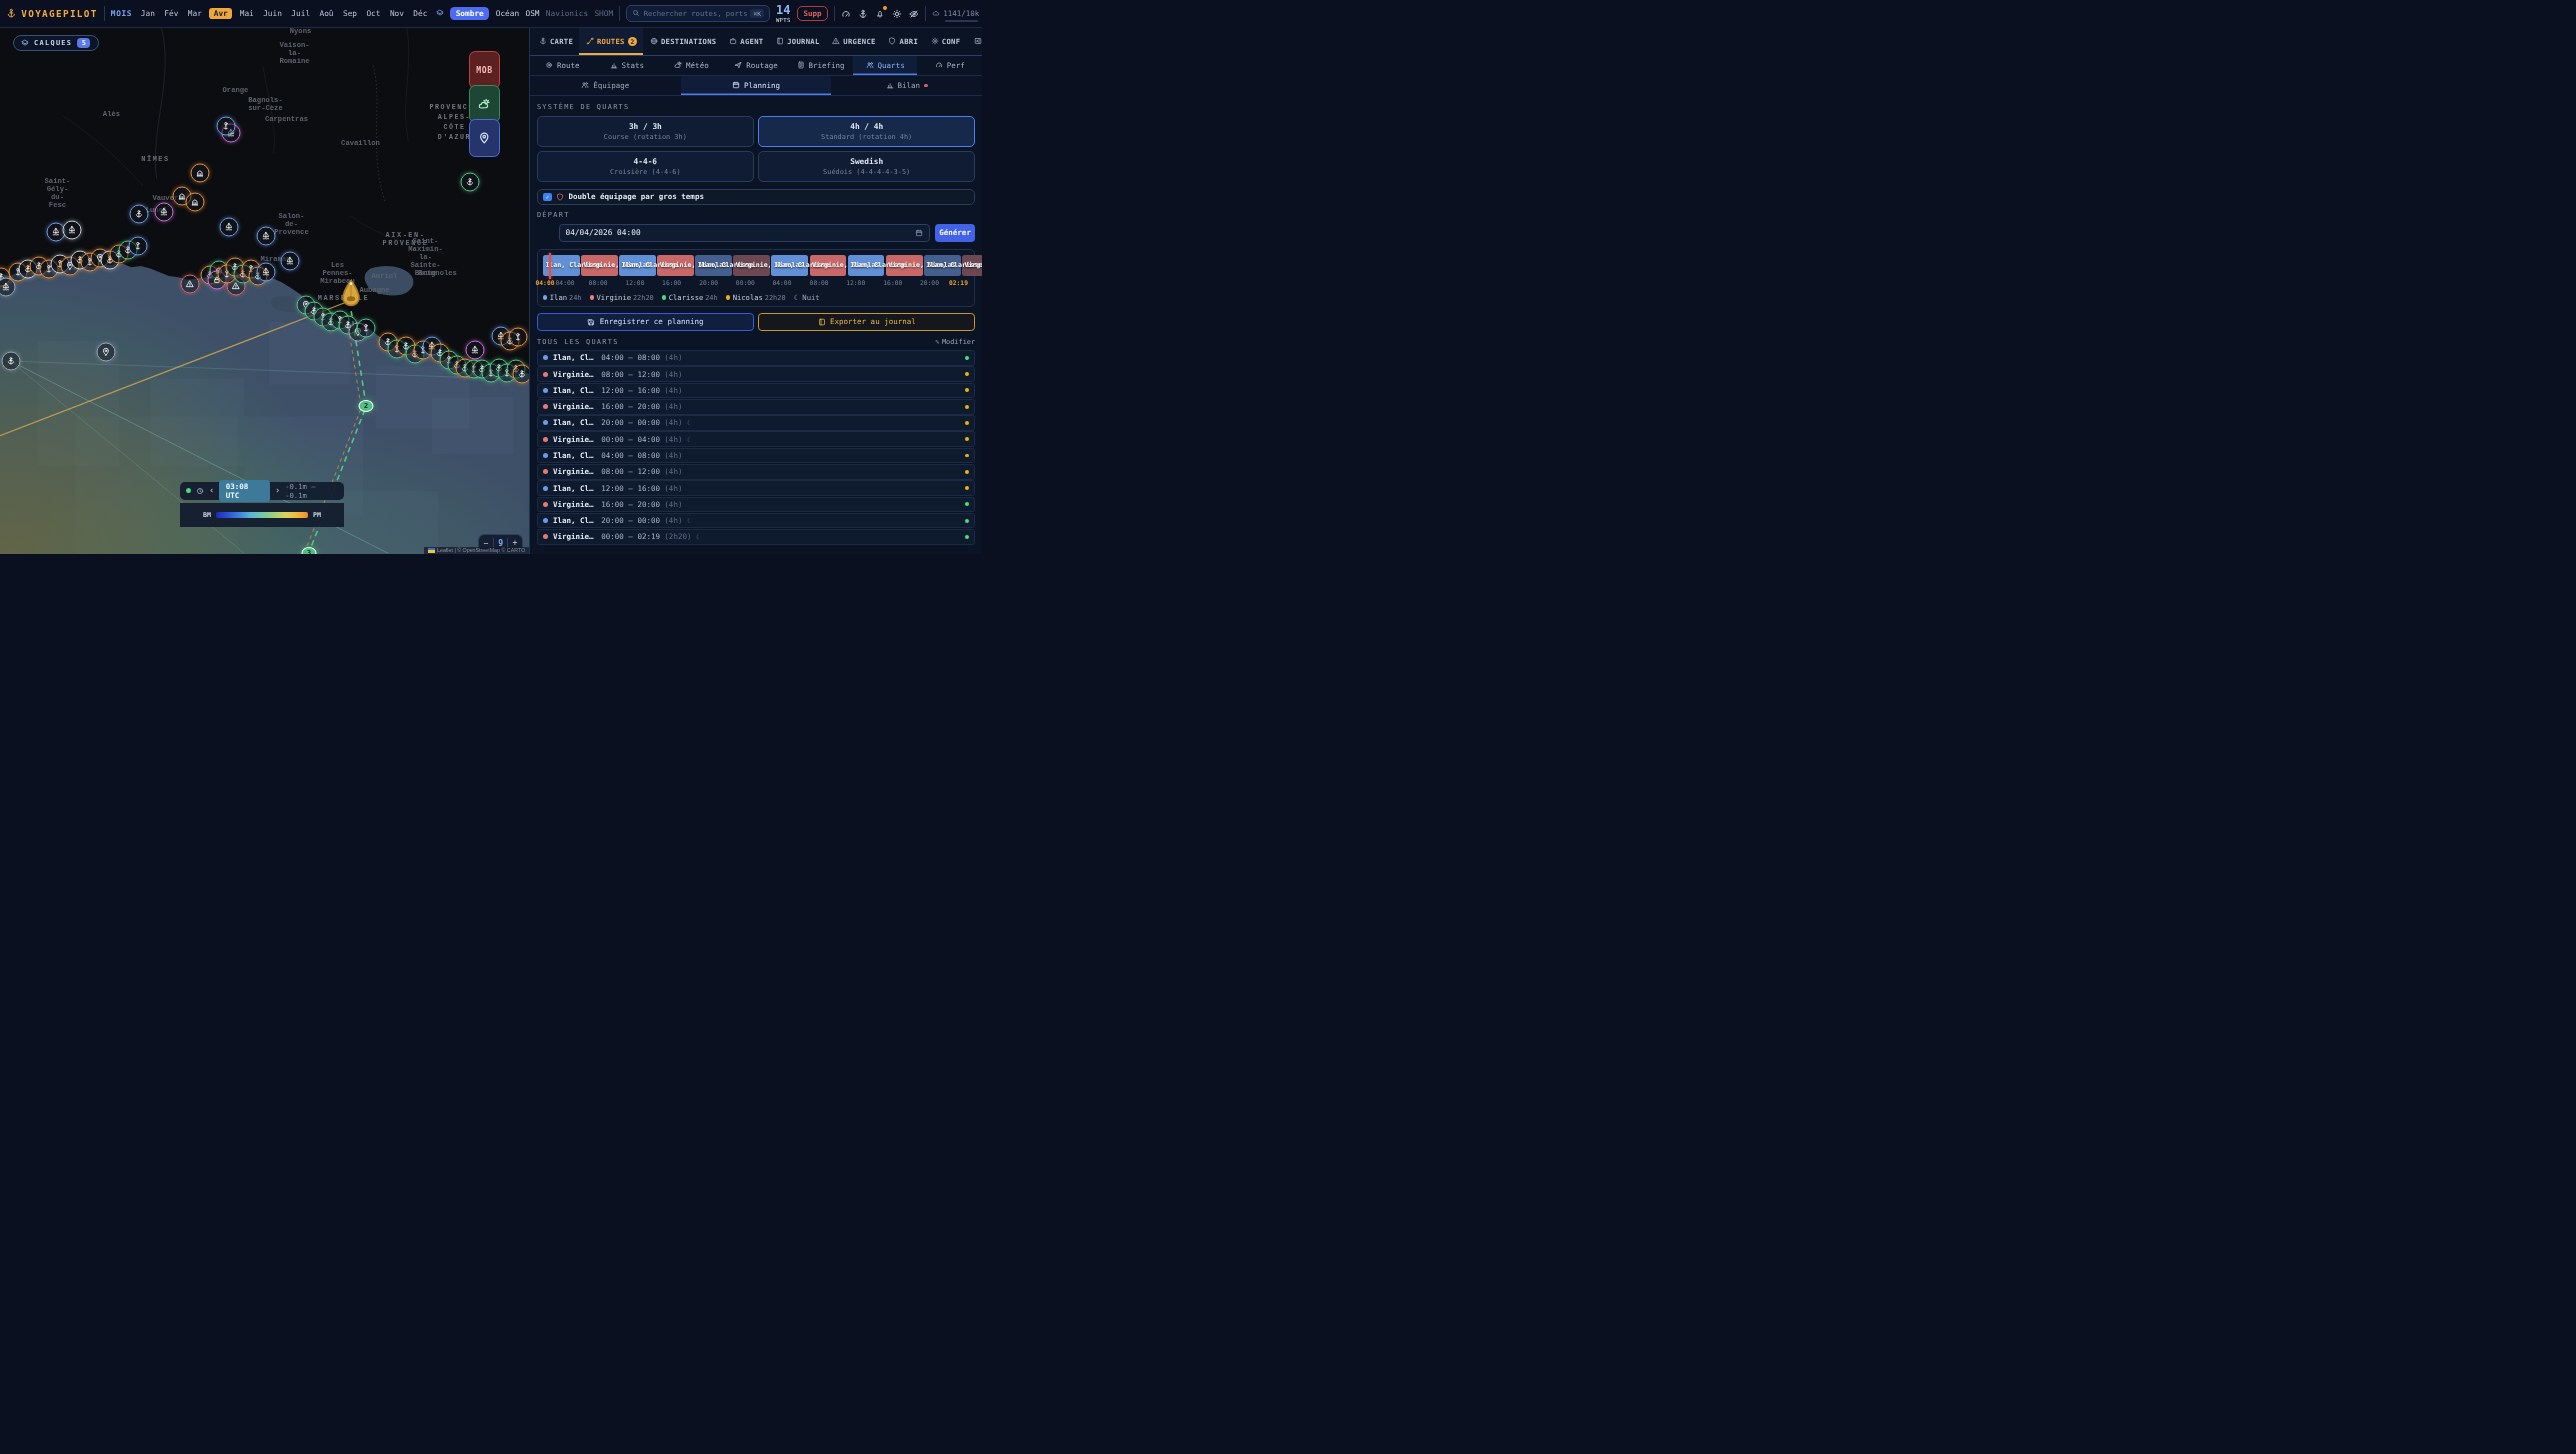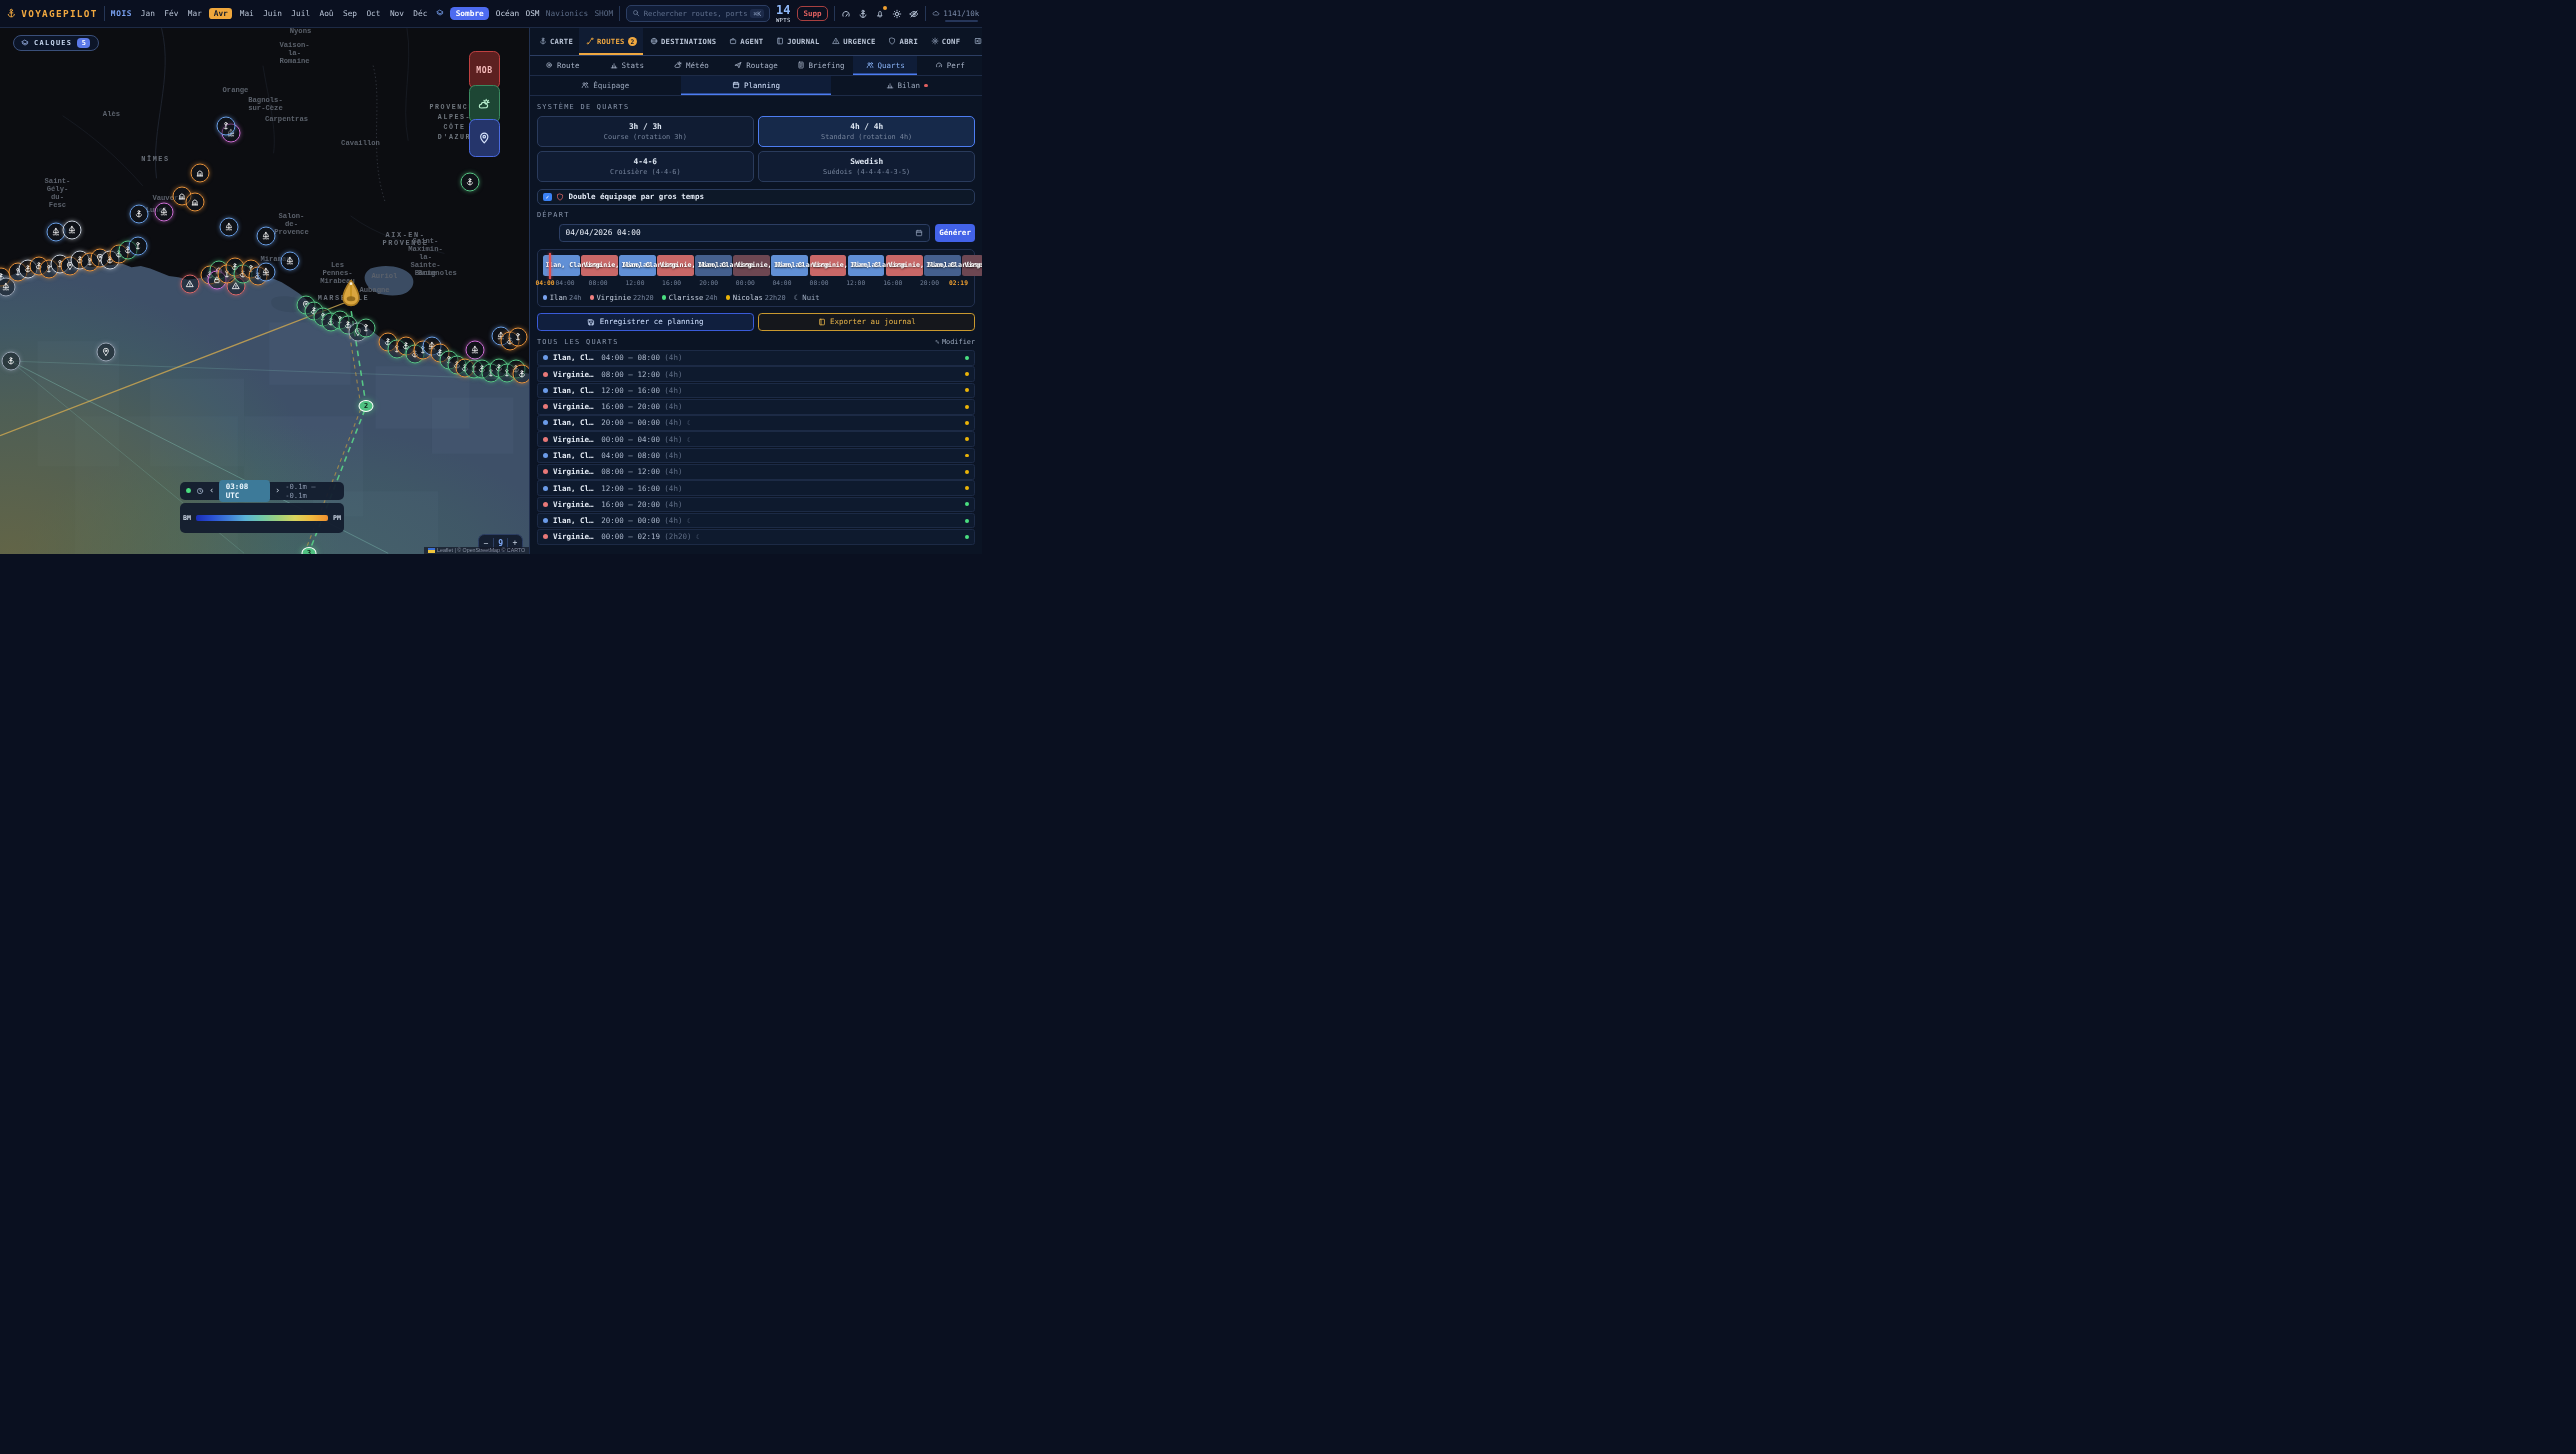--- a/index.html
+++ b/index.html
@@ -90,22 +90,22 @@
   .sidebtn svg { width:12.5px; height:12.5px; }
 
   #timectl { position:absolute; left:180px; top:454px; width:164px; height:17.5px; z-index:10;
     background:#131c2ef2; border-radius:5px; display:flex; align-items:center; gap:5px; padding:0 6.3px; }
   #timectl .gdot { width:5px; height:5px; border-radius:50%; background:#4ade80; }
   #timectl .ic { color:#9fb0c8; }
   #timectl .chev { color:#cdd7e6; font-size:8.8px; cursor:pointer; line-height:1; }
   #timepill { background:#3d7a99; color:#eef8ff; font-weight:bold; font-size:7.5px; border-radius:3.8px;
     padding:1.9px 6.3px; cursor:pointer; }
   #tiderange { color:#8a97ad; font-size:7.2px; }
-  #gradpanel { position:absolute; left:180px; top:475px; width:164px; height:30px; z-index:10;
-    background:#131c2ef2; border-radius:5px; display:flex; align-items:center; gap:5px; padding:0 3px;
+  #gradpanel { position:absolute; left:180px; top:475px; width:164px; height:24px; z-index:10;
+    background:#131c2ef2; border-radius:0; display:flex; align-items:center; gap:5px; padding:0 23px;
     color:#cdd7e6; font-size:6.6px; font-weight:bold; }
   #gradbar { flex:1; height:5.6px; border-radius:1.9px;
     background:linear-gradient(90deg,#1a2db8,#2a52d4,#3f7fd9,#5ab3d6,#72c9a8,#9ed07c,#d8d45e,#f0b93e,#ef8f2e); }
   #zoomctl { position:absolute; left:478px; top:506px; z-index:10; display:flex; align-items:center;
     background:#131c2ef2; border:0.6px solid #2c3e63; border-radius:6.3px; height:17.5px; overflow:hidden; }
   #zoomctl > div { width:14.4px; text-align:center; font-size:8.1px; color:#c8d2e2; cursor:pointer; }
   #zoomctl .lvl { color:#7ea6f0; font-weight:bold; border-left:0.6px solid #2c3e63; border-right:0.6px solid #2c3e63;
     cursor:default; }
   #attrib { position:absolute; right:0; bottom:0; z-index:10; background:rgba(20,26,40,.75);
     color:#8a93a5; font-size:5.3px; font-family:"Liberation Sans",sans-serif; padding:0.6px 3.8px;

